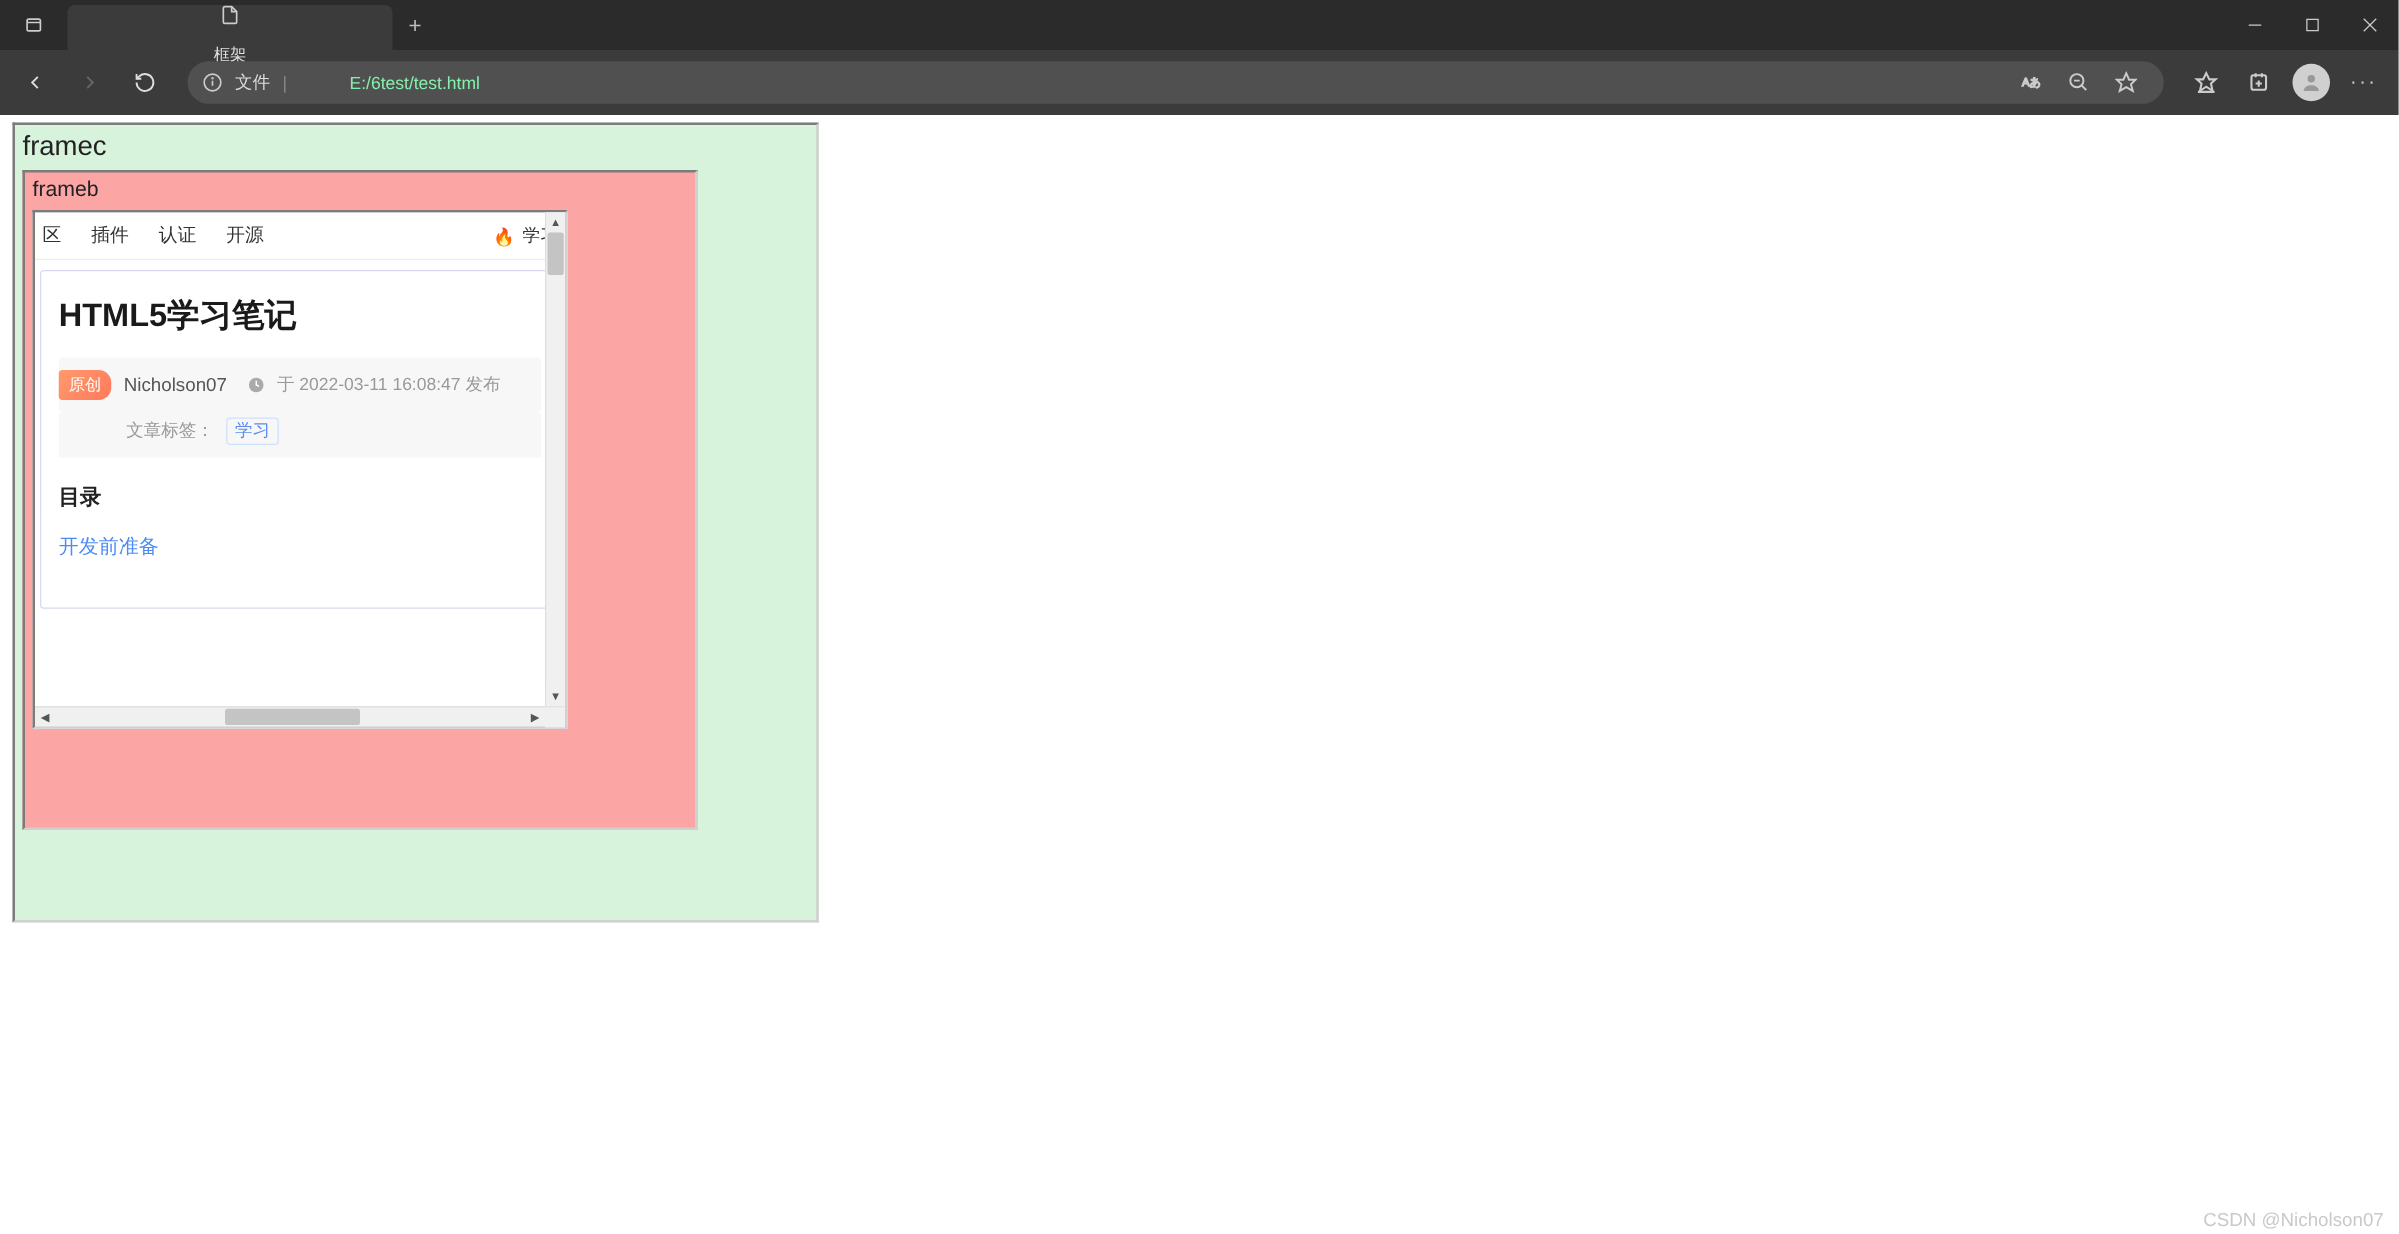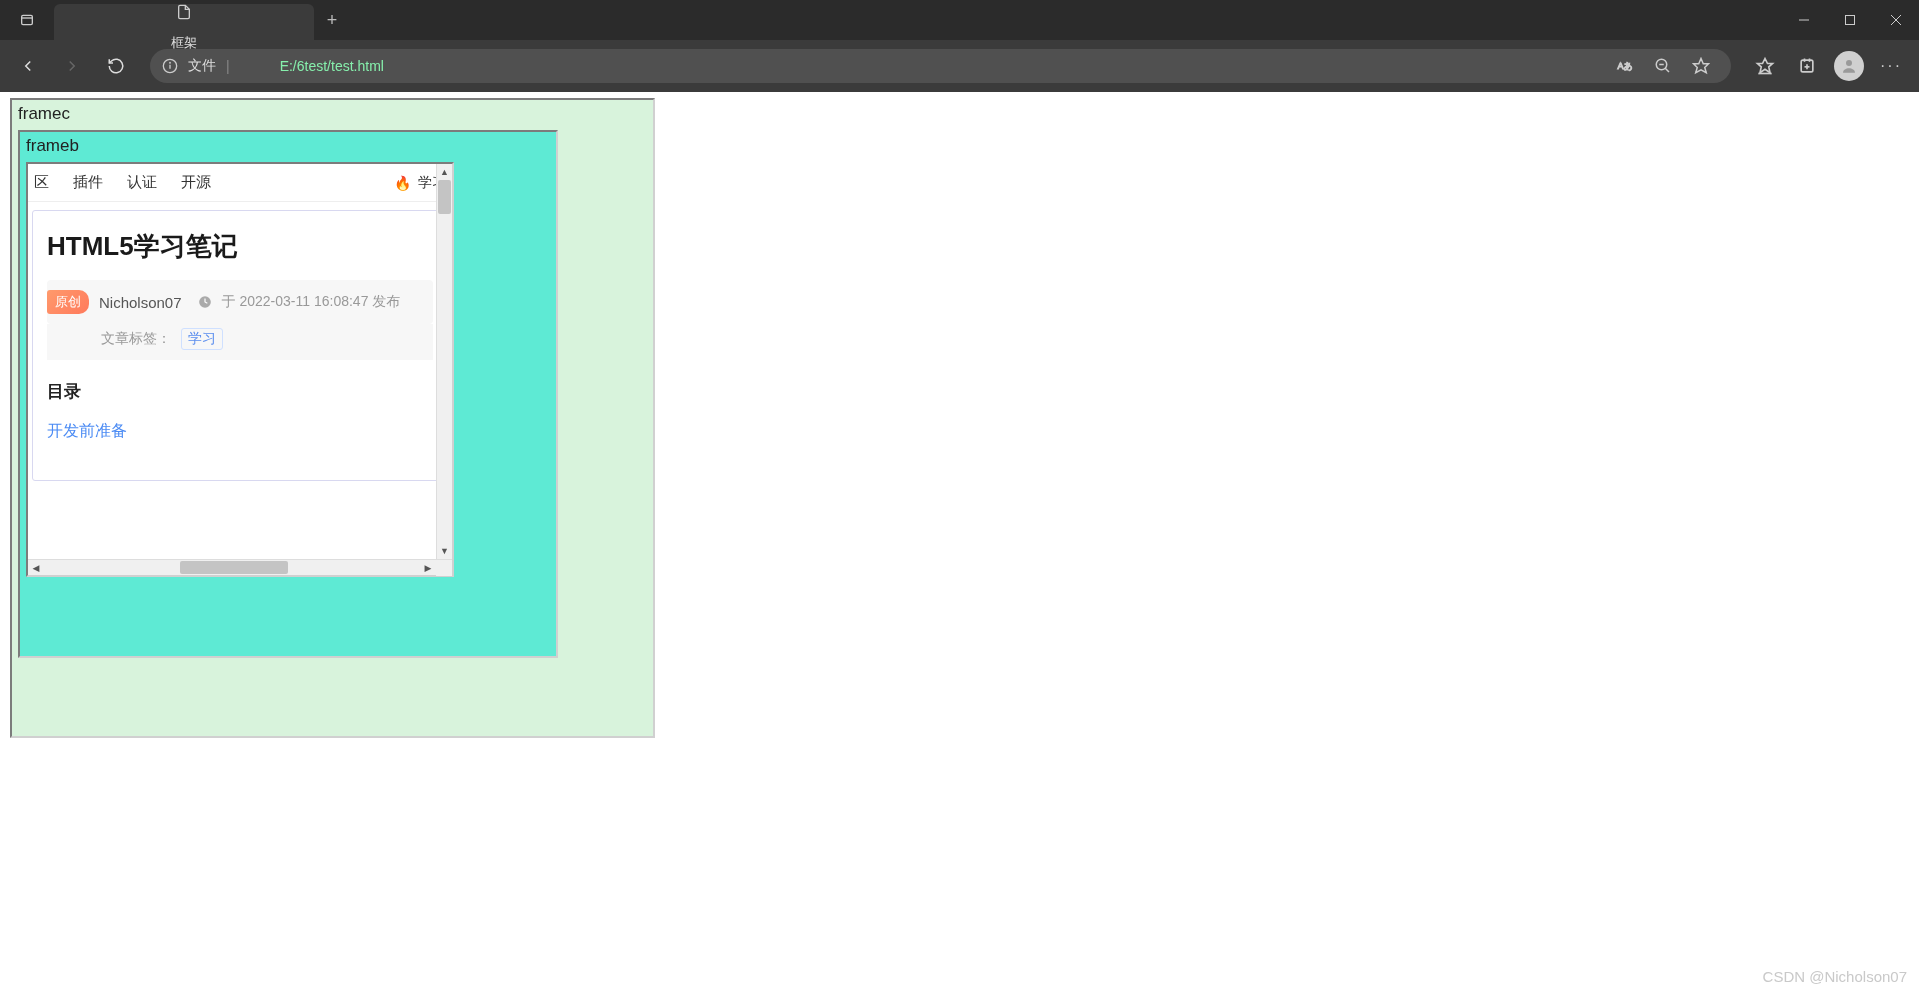--- a/index.html
+++ b/index.html
@@ -35,24 +35,24 @@
     .tool-btn { width: 40px; height: 40px; display: flex; align-items: center; justify-content: center; }
     .avatar { width: 30px; height: 30px; background: #d0d0d0; border-radius: 50%; display: flex; align-items: center; justify-content: center; }
     .avatar svg { width: 18px; height: 18px; fill: #999; }
     .more-btn { font-size: 16px; color: #ccc; letter-spacing: 2px; }
     
     
     .content { height: calc(987px - 88px); position: relative; background: #fff; }
     
     
     .frame-c { position: absolute; left: 10px; top: 6px; width: 645px; height: 640px; background: #d8f3dc; border: 2px inset #d0d0d0; padding: 4px 6px; }
-    .frame-c-label { font-size: 17px; color: #222; margin-bottom: 6px; }
-    
-    
-    .frame-b { width: 540px; height: 528px; background: #5eead4; border: 2px inset #d0d0d0; padding: 4px 6px; }
+    .frame-c-label { font-size: 22px; color: #222; margin-bottom: 6px; }
+    
+    
+    .frame-b { width: 540px; height: 528px; background: #fca5a5; border: 2px inset #d0d0d0; padding: 4px 6px; }
     .frame-b-label { font-size: 17px; color: #222; margin-bottom: 6px; }
     
     
     .frame-inner-wrap { width: 428px; height: 415px; position: relative; border: 2px inset #d0d0d0; background: #fff; }
     .frame-inner-content { width: 100%; height: calc(100% - 16px); overflow: hidden; position: relative; }
     
     
     .page-nav { height: 38px; display: flex; align-items: center; gap: 24px; padding: 0 6px; font-size: 15px; color: #333; border-bottom: 1px solid #eee; background: #fff; }
     .page-nav-item { white-space: nowrap; }
     .page-nav-spacer { flex: 1; }

